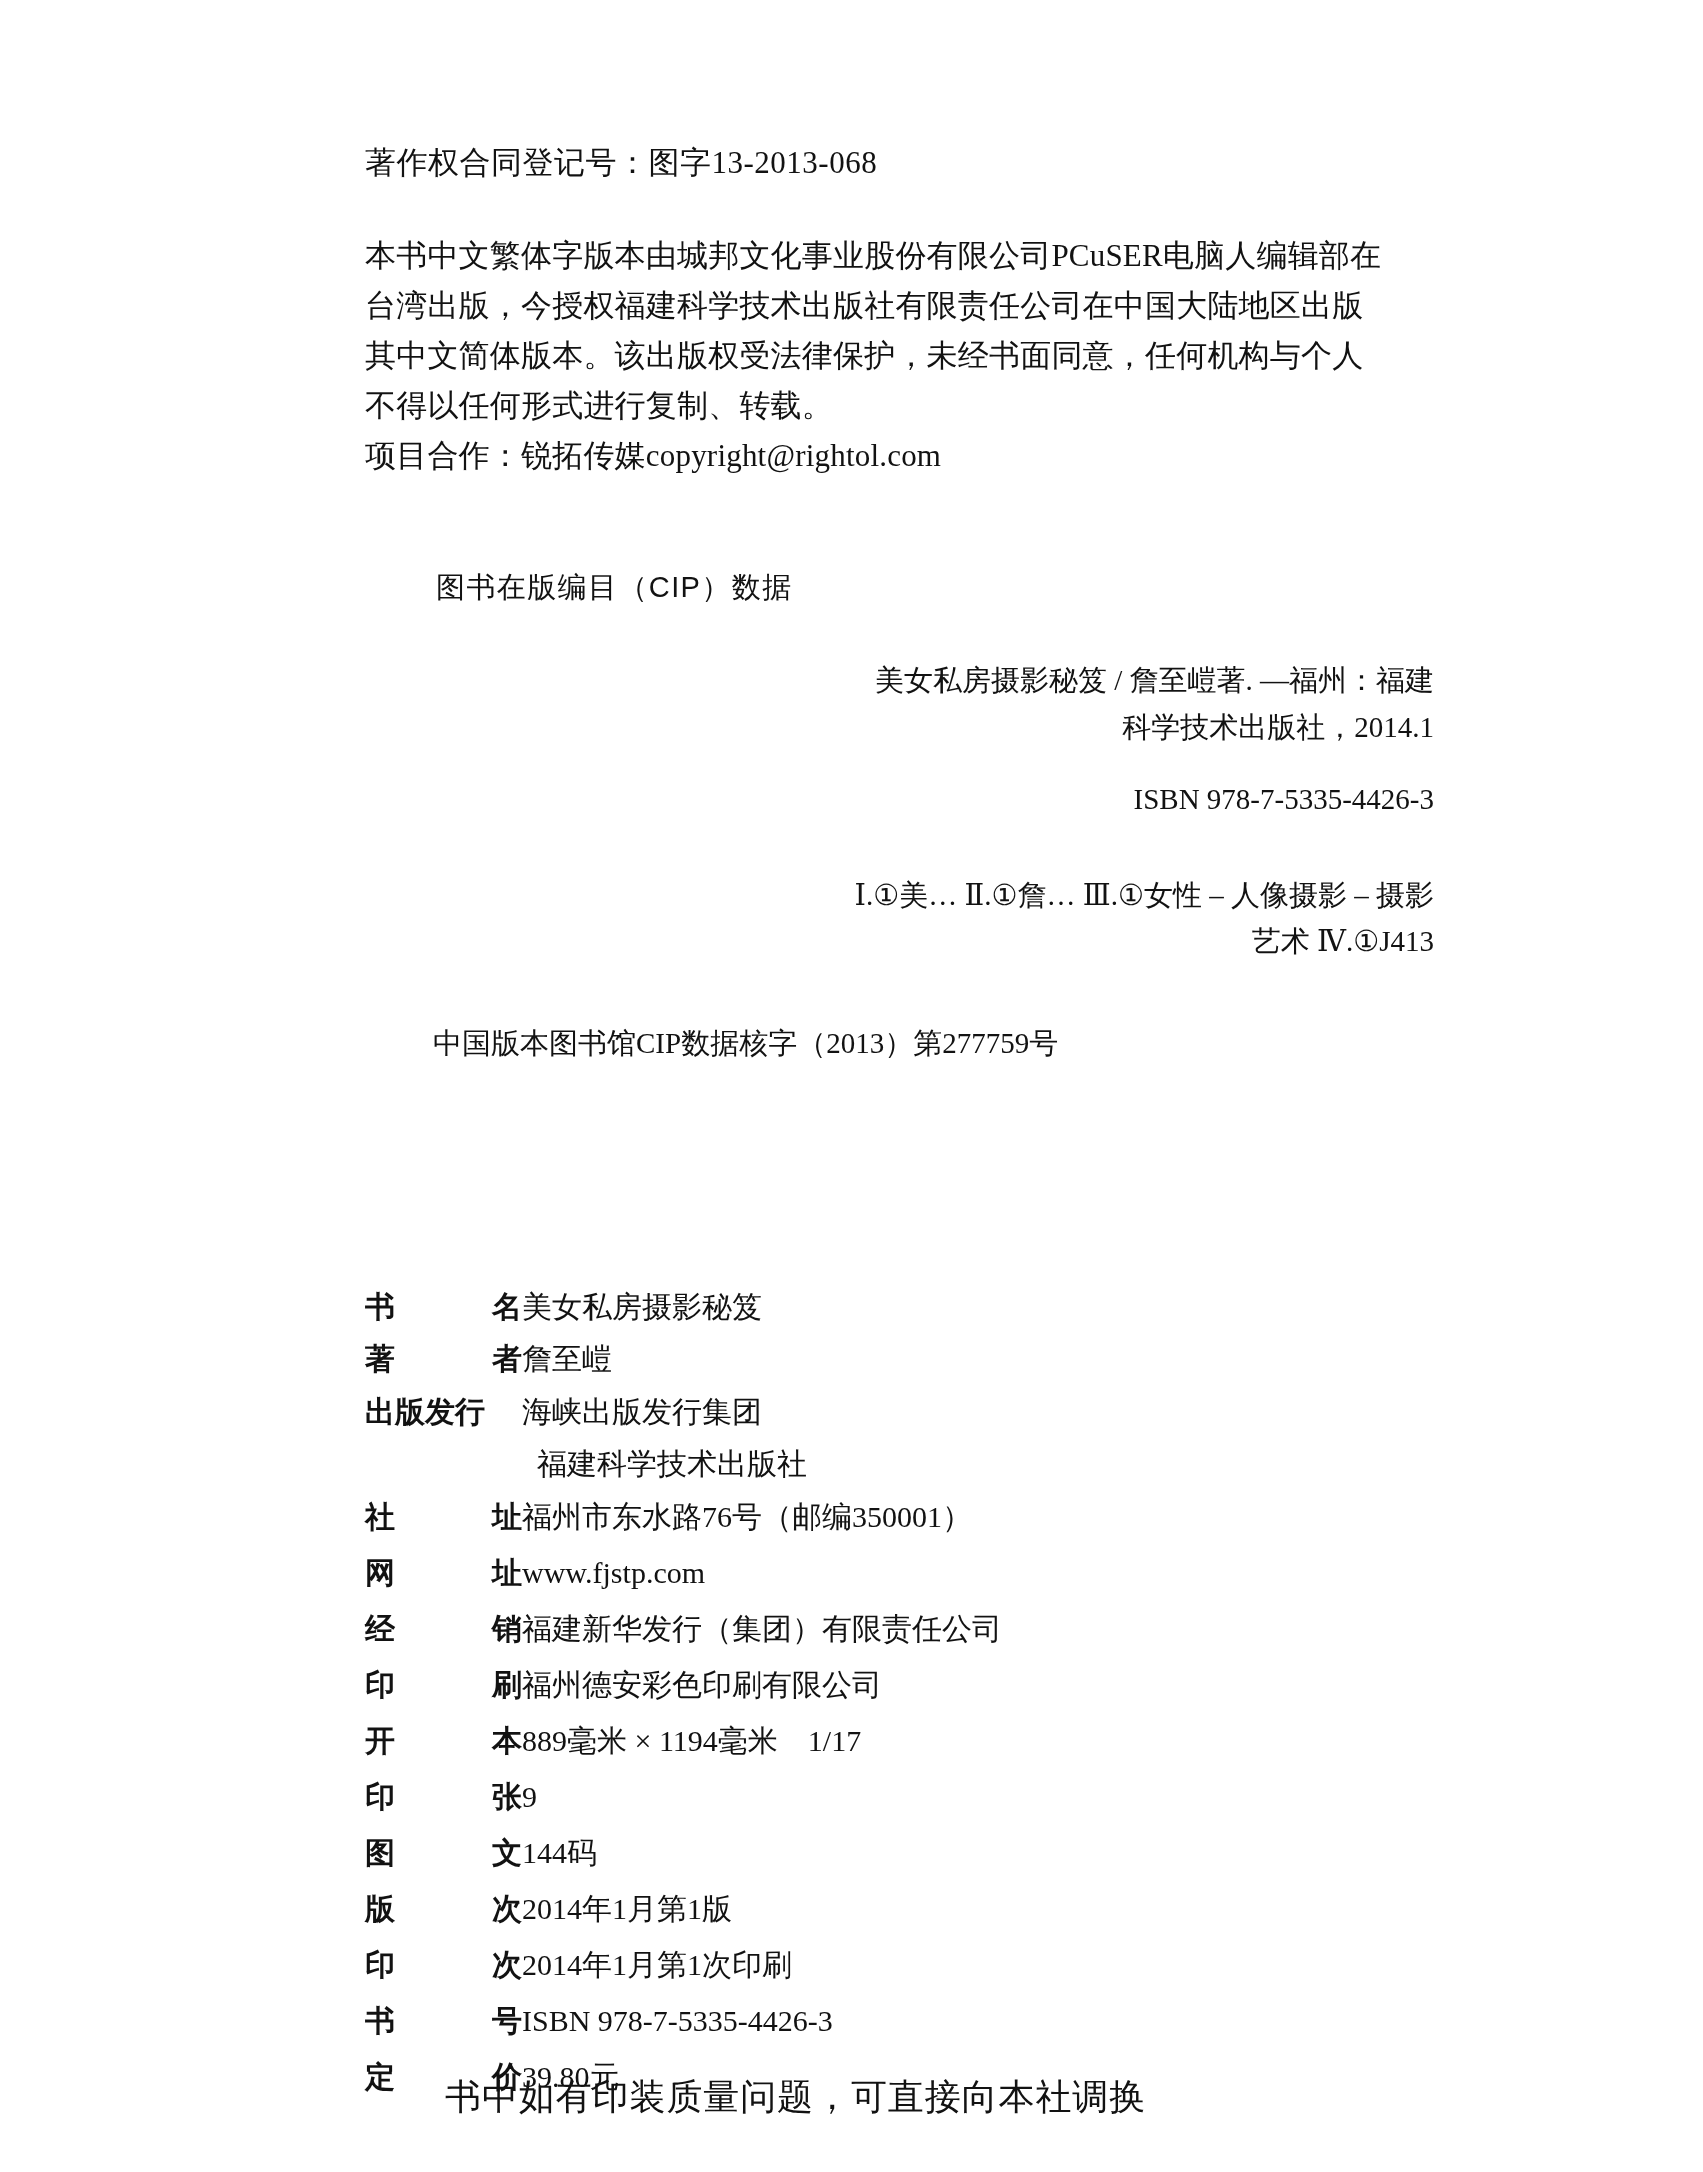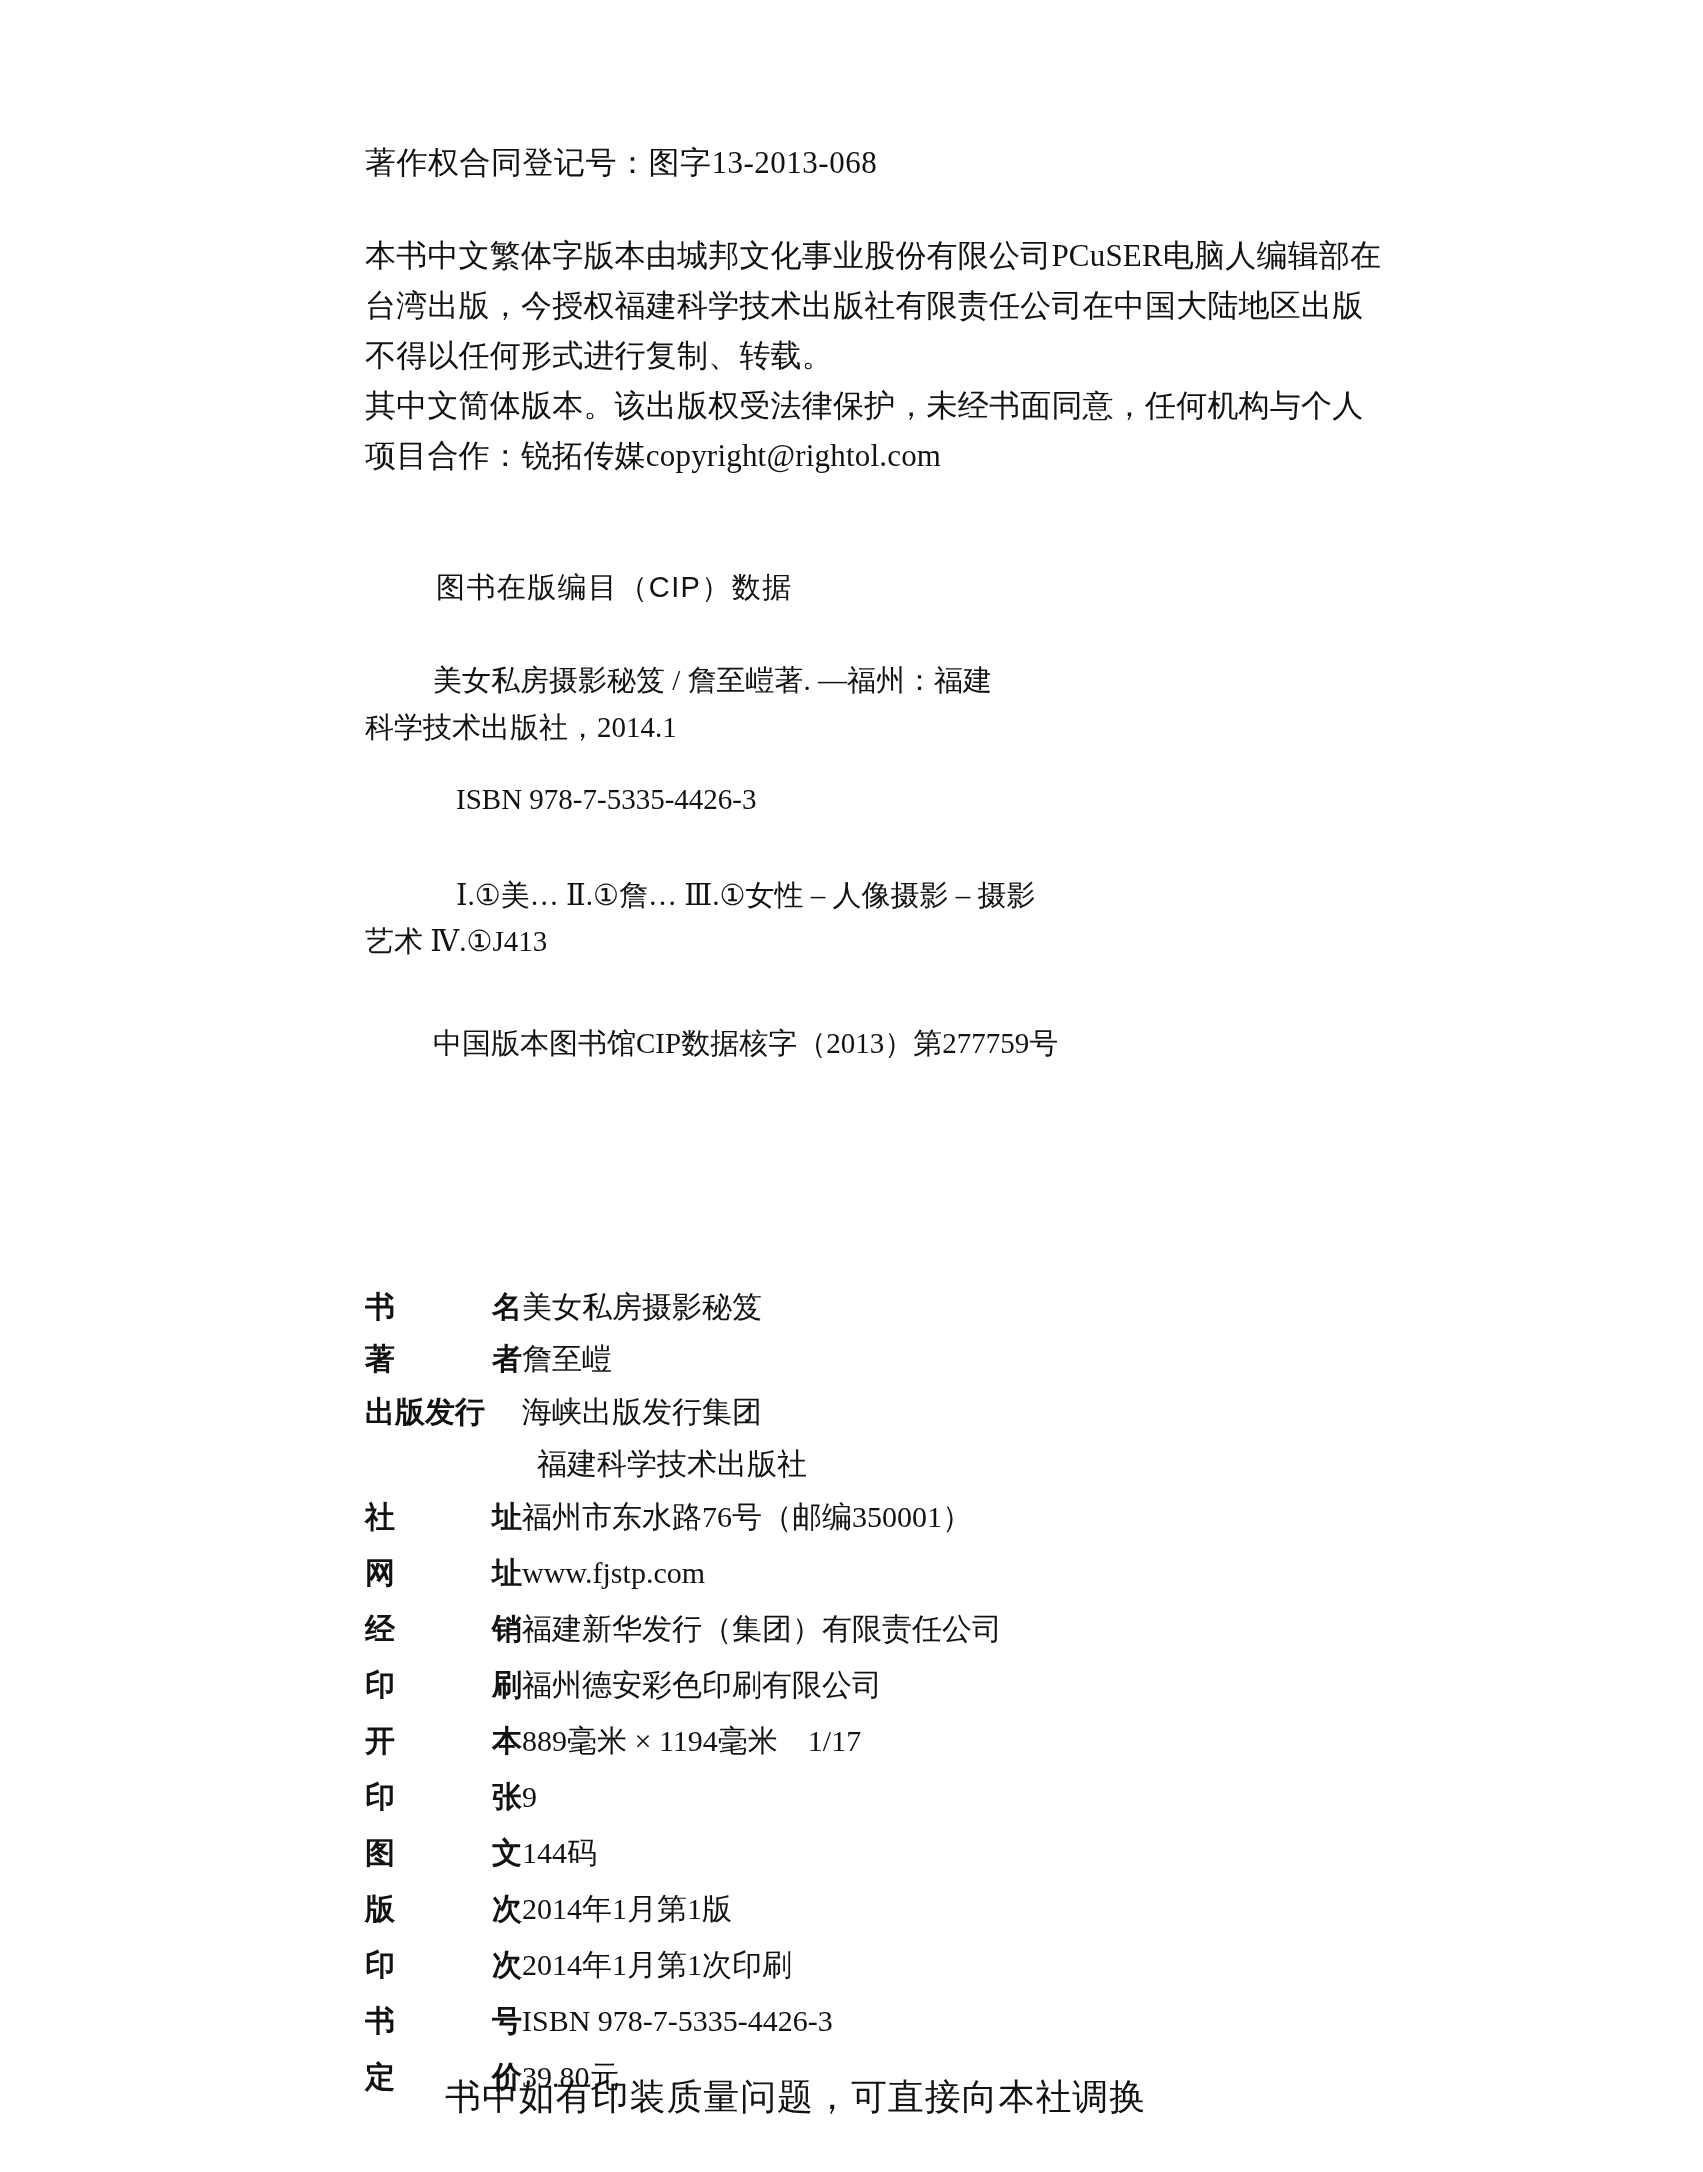--- a/index.html
+++ b/index.html
@@ -59,20 +59,21 @@
     font-weight: normal;
     font-family: "Liberation Sans", "DejaVu Sans", sans-serif;
     letter-spacing: 1.4px;
     margin-left: 71px;
     margin-bottom: 49px;
   }
   .cip-line {
     font-size: 29px;
     line-height: 1.62;
     white-space: nowrap;
+    text-align: right;
   }
   .indent1 { padding-left: 68px; }
   .indent2 { padding-left: 91px; }
   .gap-sm { margin-top: 24.6px; }
   .gap-md { margin-top: 49px; }
   .cip-core {
     margin-top: 59px;
     font-size: 29px;
     padding-left: 68px;
     white-space: nowrap;
@@ -131,22 +132,22 @@
 </head>
 <body>
 
 <div class="page">
 
   <div class="copyright-block">
     <div class="reg-line">著作权合同登记号：图字13-2013-068</div>
     <div class="licence-para">
       <span class="ln">本书中文繁体字版本由城邦文化事业股份有限公司PCuSER电脑人编辑部在</span>
       <span class="ln">台湾出版，今授权福建科学技术出版社有限责任公司在中国大陆地区出版</span>
+      <span class="ln">其中文简体版本。该出版权受法律保护，未经书面同意，任何机构与个人</span>
       <span class="ln">不得以任何形式进行复制、转载。</span>
-      <span class="ln">其中文简体版本。该出版权受法律保护，未经书面同意，任何机构与个人</span>
       <span class="ln">项目合作：锐拓传媒copyright@rightol.com</span>
     </div>
   </div>
 
   <div class="cip-block">
     <div class="cip-title">图书在版编目（CIP）数据</div>
     <div class="cip-line indent1">美女私房摄影秘笈 / 詹至嵦著. —福州：福建</div>
     <div class="cip-line">科学技术出版社，2014.1</div>
     <div class="cip-line indent2 gap-sm">ISBN 978-7-5335-4426-3</div>
     <div class="cip-line indent2 gap-md">Ⅰ.①美… Ⅱ.①詹… Ⅲ.①女性 – 人像摄影 – 摄影</div>

